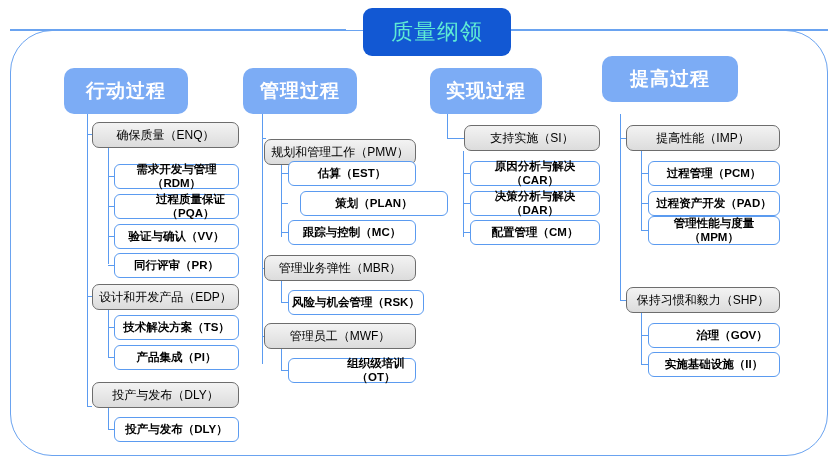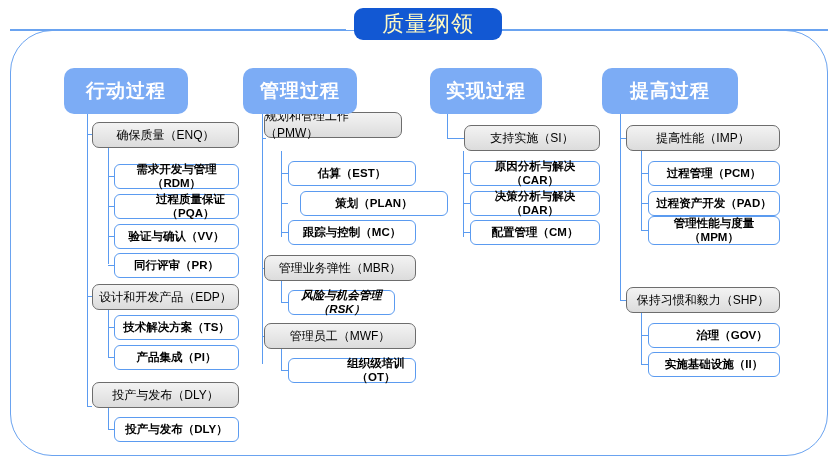--- a/index.html
+++ b/index.html
@@ -15,25 +15,25 @@
   .frame{
     position:absolute;
     left:10px;top:30px;width:818px;height:426px;
     border:1.4px solid #6aa3f0;
     border-radius:42px;
     box-sizing:border-box;
   }
   
   .title-box{
     position:absolute;
-    left:354px;top:8px;width:148px;height:32px;
+    left:363px;top:8px;width:148px;height:48px;
     background:#1258d3;
     border-radius:9px;
     display:flex;align-items:center;justify-content:center;
-    color:#fef9c3;
+    color:#5eead4;
     font-size:22px;
     letter-spacing:1px;
     z-index:5;
   }
   
   .col-head{
     position:absolute;
     height:46px;
     background:#7cacf5;
     border-radius:10px;
@@ -114,55 +114,55 @@
   <div class="hline" style="left:87px;top:406px;width:5px;"></div>
   <div class="grp" style="left:92px;top:382px;width:147px;">投产与发布（DLY）</div>
   <div class="vline" style="left:108px;top:408px;height:22px;"></div>
   <div class="hline" style="left:108px;top:429px;width:6px;"></div>
   <div class="leaf" style="left:114px;top:417px;width:125px;">投产与发布（DLY）</div>
 
   <div class="col-head" style="left:243px;top:68px;width:114px;">管理过程</div>
   <div class="vline" style="left:262px;top:114px;height:250px;"></div>
 
   <div class="hline" style="left:262px;top:138px;width:4px;"></div>
-  <div class="grp" style="left:264px;top:112px;width:138px;">规划和管理工作（PMW）</div>
+  <div class="grp" style="left:264px;top:139px;width:152px;">规划和管理工作（PMW）</div>
   <div class="vline" style="left:281px;top:151px;height:86px;"></div>
   <div class="hline" style="left:281px;top:173px;width:7px;"></div>
   <div class="leaf" style="left:288px;top:161px;width:128px;">估算（EST）</div>
   <div class="hline" style="left:281px;top:203px;width:7px;"></div>
   <div class="leaf" style="left:300px;top:191px;width:148px;">策划（PLAN）</div>
   <div class="hline" style="left:281px;top:232px;width:7px;"></div>
   <div class="leaf" style="left:288px;top:220px;width:128px;">跟踪与控制（MC）</div>
 
   <div class="hline" style="left:262px;top:268px;width:4px;"></div>
   <div class="grp" style="left:264px;top:255px;width:152px;">管理业务弹性（MBR）</div>
   <div class="vline" style="left:281px;top:281px;height:22px;"></div>
   <div class="hline" style="left:281px;top:302px;width:7px;"></div>
-  <div class="leaf" style="left:288px;top:290px;width:107px;font-style:italic;">风险与机会管理（RSK）</div>
+  <div class="leaf" style="left:288px;top:290px;width:136px;">风险与机会管理（RSK）</div>
 
   <div class="hline" style="left:262px;top:336px;width:4px;"></div>
   <div class="grp" style="left:264px;top:323px;width:152px;">管理员工（MWF）</div>
   <div class="vline" style="left:281px;top:349px;height:22px;"></div>
   <div class="hline" style="left:281px;top:370px;width:7px;"></div>
   <div class="leaf" style="left:288px;top:358px;width:128px;padding-left:48px;">组织级培训（OT）</div>
 
   <div class="col-head" style="left:430px;top:68px;width:112px;">实现过程</div>
   <div class="vline" style="left:447px;top:114px;height:25px;"></div>
 
   <div class="hline" style="left:447px;top:138px;width:20px;"></div>
   <div class="grp" style="left:464px;top:125px;width:136px;">支持实施（SI）</div>
   <div class="vline" style="left:463px;top:151px;height:86px;"></div>
   <div class="hline" style="left:463px;top:173px;width:7px;"></div>
   <div class="leaf" style="left:470px;top:161px;width:130px;">原因分析与解决（CAR）</div>
   <div class="hline" style="left:463px;top:203px;width:7px;"></div>
   <div class="leaf" style="left:470px;top:191px;width:130px;">决策分析与解决（DAR）</div>
   <div class="hline" style="left:463px;top:232px;width:7px;"></div>
   <div class="leaf" style="left:470px;top:220px;width:130px;text-align:right;">配置管理（CM）</div>
 
-  <div class="col-head" style="left:602px;top:68px;width:136px;">提高过程</div>
+  <div class="col-head" style="left:602px;top:56px;width:136px;">提高过程</div>
   <div class="vline" style="left:620px;top:114px;height:187px;"></div>
 
   <div class="hline" style="left:620px;top:138px;width:6px;"></div>
   <div class="grp" style="left:626px;top:125px;width:154px;">提高性能（IMP）</div>
   <div class="vline" style="left:641px;top:151px;height:80px;"></div>
   <div class="hline" style="left:641px;top:173px;width:7px;"></div>
   <div class="leaf" style="left:648px;top:161px;width:132px;">过程管理（PCM）</div>
   <div class="hline" style="left:641px;top:203px;width:7px;"></div>
   <div class="leaf" style="left:648px;top:191px;width:132px;">过程资产开发（PAD）</div>
   <div class="hline" style="left:641px;top:230px;width:7px;"></div>

